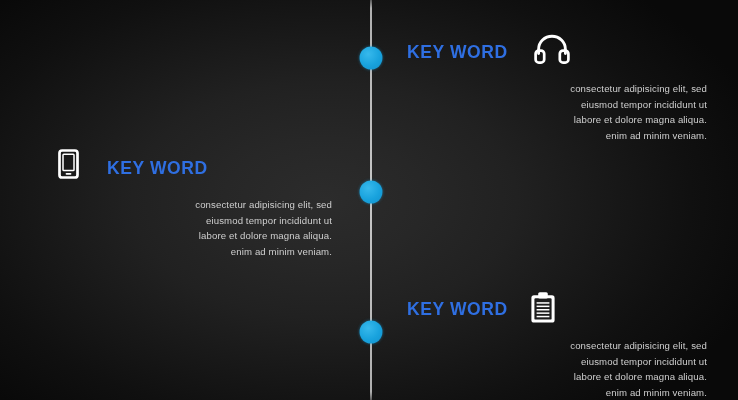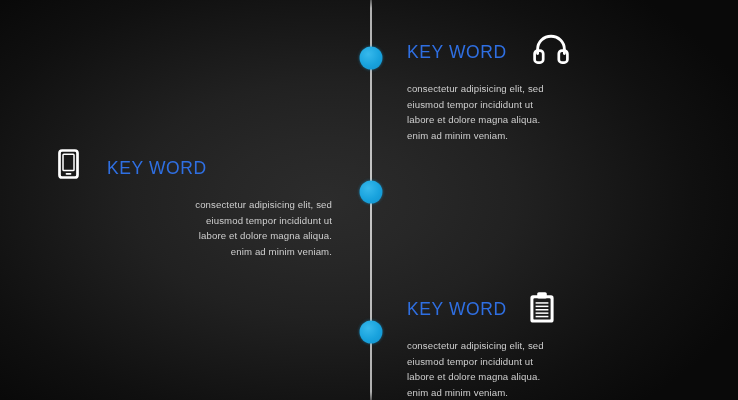--- a/index.html
+++ b/index.html
@@ -67,33 +67,34 @@
   .block-head {
     display: flex;
     align-items: center;
     height: 34px;
   }
   .block-right .block-head { justify-content: flex-start; }
   .block-left  .block-head { justify-content: flex-start; }
 
   .kw-title {
     font-size: 17.5px;
-    font-weight: normal;
+    font-weight: bold;
     letter-spacing: 0.6px;
     color: #2f6fe2;
     white-space: nowrap;
     line-height: 1;
   }
 
   .kw-body {
     margin-top: 11px;
     font-size: 9.6px;
     line-height: 1.62;
     color: #cfcfcf;
     letter-spacing: 0.12px;
+    text-align: right;
   }
   .kw-body div { white-space: nowrap; }
 
   
   .icon {
     display: inline-block;
     line-height: 0;
     flex: 0 0 auto;
   }
   .icon svg { display: block; }

